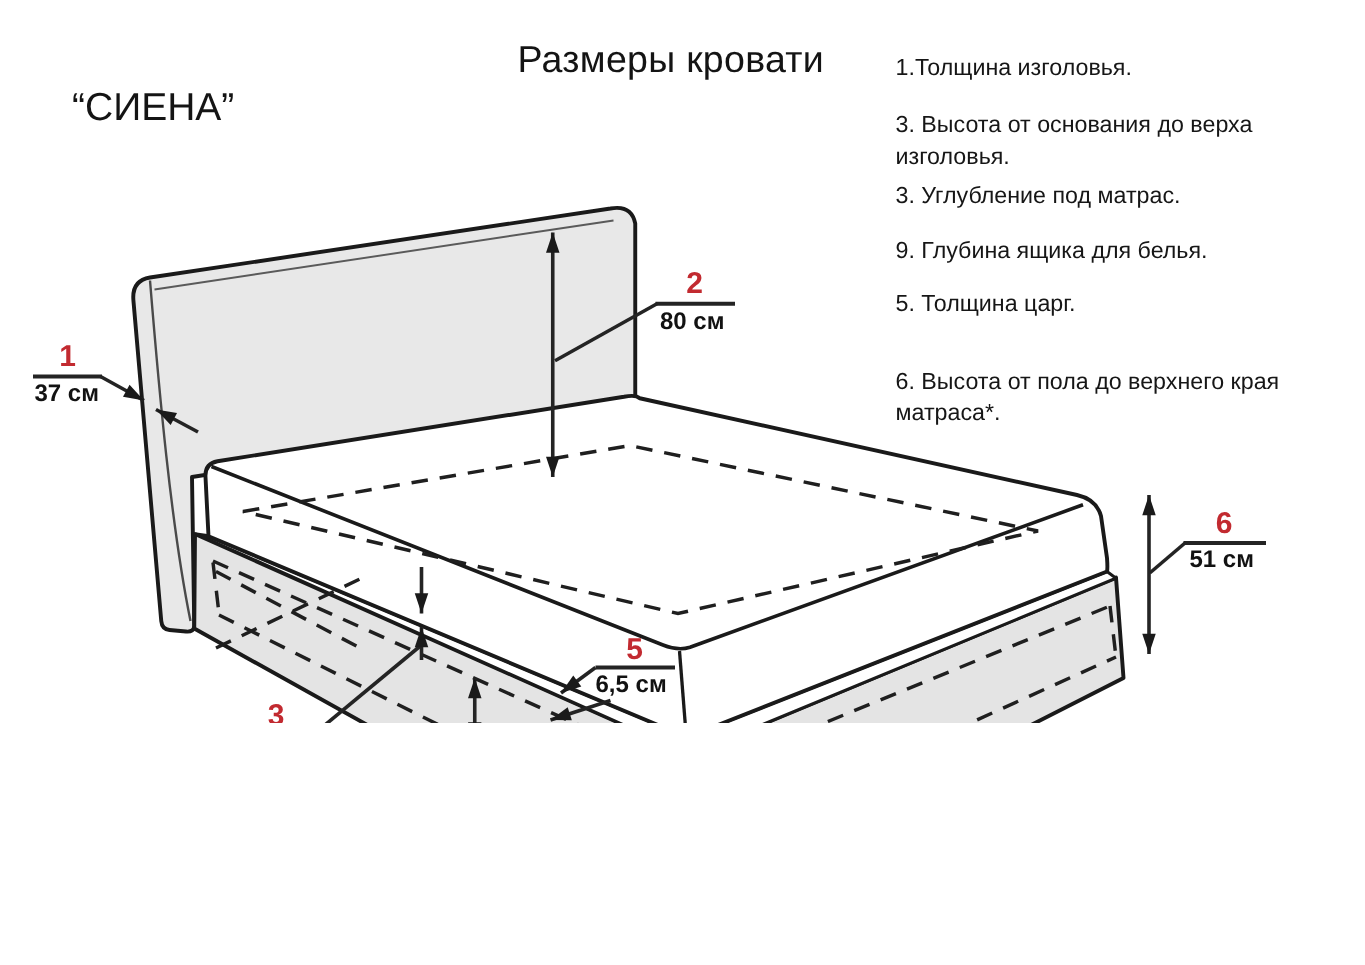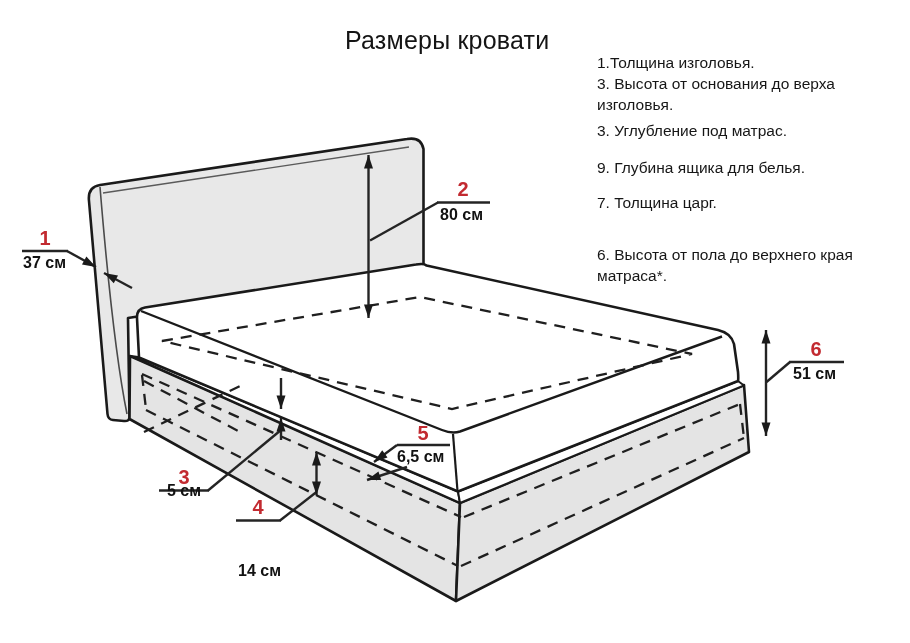--- a/index.html
+++ b/index.html
@@ -1,17 +1,17 @@
 <!DOCTYPE html>
 <html><head>
 <meta charset="utf-8">
 <style>
   html,body{margin:0;padding:0;background:#ffffff;}
   #canvas{
-    position:relative;width:910px;height:643px;background:#ffffff;overflow:hidden;
+    position:relative;width:910px;height:482px;background:#ffffff;overflow:hidden;
     font-family:"Liberation Sans", sans-serif;color:#1c1c1c;
   }
   #artwork{position:absolute;left:0;top:0;}
   .t{position:absolute;white-space:nowrap;}
   .title{font-size:25px;font-weight:500;letter-spacing:.2px;color:#141414;}
   .model{font-size:26px;font-weight:400;color:#141414;}
   .legend-item{position:absolute;left:597px;width:285px;font-size:15.5px;line-height:21px;color:#161616;white-space:normal;}
   .footnote{font-size:16px;font-weight:600;color:#141414;}
   .dim-num{font-size:20px;font-weight:700;color:#c22a30;transform:translateX(-50%);}
   .dim-val{font-size:16px;font-weight:700;color:#121212;}
@@ -89,27 +89,28 @@
       <line x1="397" y1="445" x2="374" y2="462" marker-end="url(#ah)"></line>
       <line x1="407" y1="467" x2="367" y2="480" marker-end="url(#ah)"></line>
 
       <line x1="789" y1="362" x2="844" y2="362" stroke-width="2.6"></line>
       <line x1="790" y1="362" x2="766.5" y2="382"></line>
       <line x1="766" y1="330" x2="766" y2="436" marker-start="url(#ah)" marker-end="url(#ah)"></line>
     </g>
   </svg>
 
   <div class="t title" style="left:345px;top:26px;">Размеры кровати</div>
+  <div class="t model" style="left:48px;top:56px;">“СИЕНА”</div>
 
   <div>
-    <div class="legend-item" style="top:52px;">1.Толщина изголовья.</div>
+    <div class="legend-item" style="top:35px;">1.Толщина изголовья.</div>
     <div class="legend-item" style="top:73px;">3. Высота от основания до верха изголовья.</div>
     <div class="legend-item" style="top:120px;">3. Углубление под матрас.</div>
     <div class="legend-item" style="top:157px;">9. Глубина ящика для белья.</div>
-    <div class="legend-item" style="top:192px;">7. Толщина царг.</div>
+    <div class="legend-item" style="top:192px;">5. Толщина царг.</div>
     <div class="legend-item" style="top:244px;">6. Высота от пола до верхнего края матраса*.</div>
   </div>
 
   <div class="t dim-num" style="left:45px;top:227px;">1</div>
   <div class="t dim-val" style="left:23px;top:254px;">37 см</div>
 
   <div class="t dim-num" style="left:463px;top:178px;">2</div>
   <div class="t dim-val" style="left:440px;top:206px;">80 см</div>
 
   <div class="t dim-num" style="left:184px;top:466px;">3</div>

